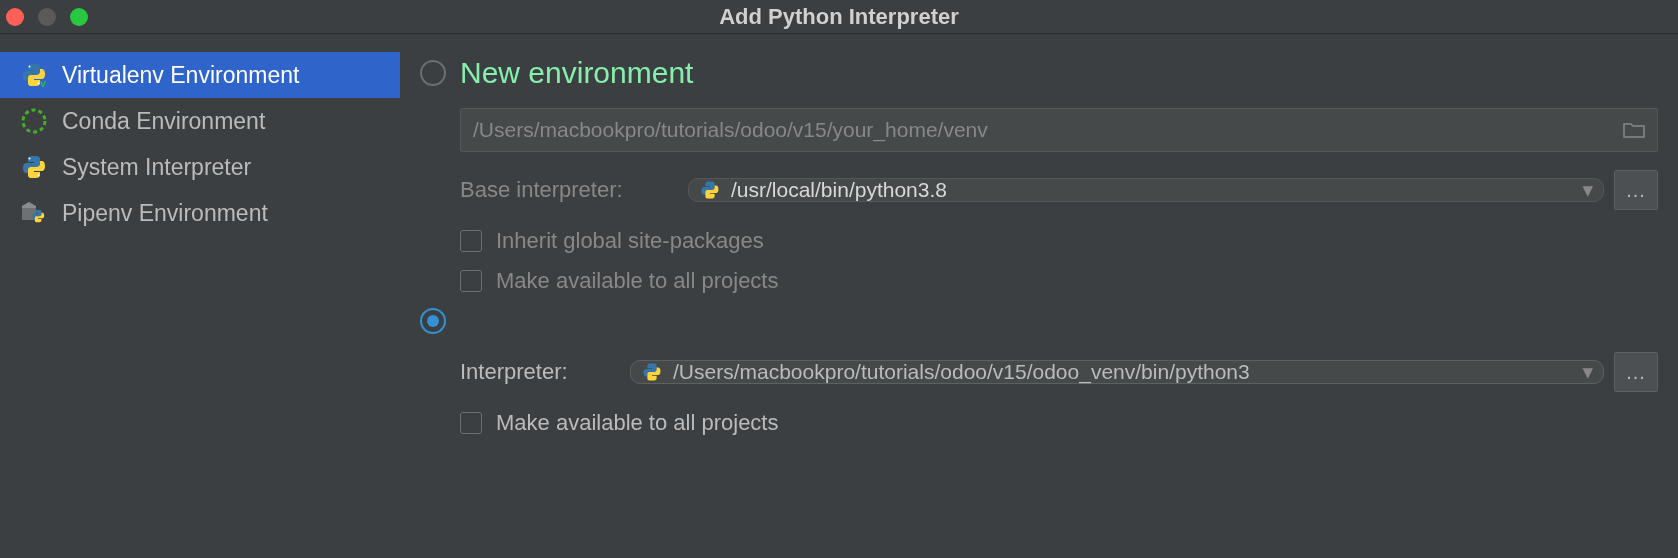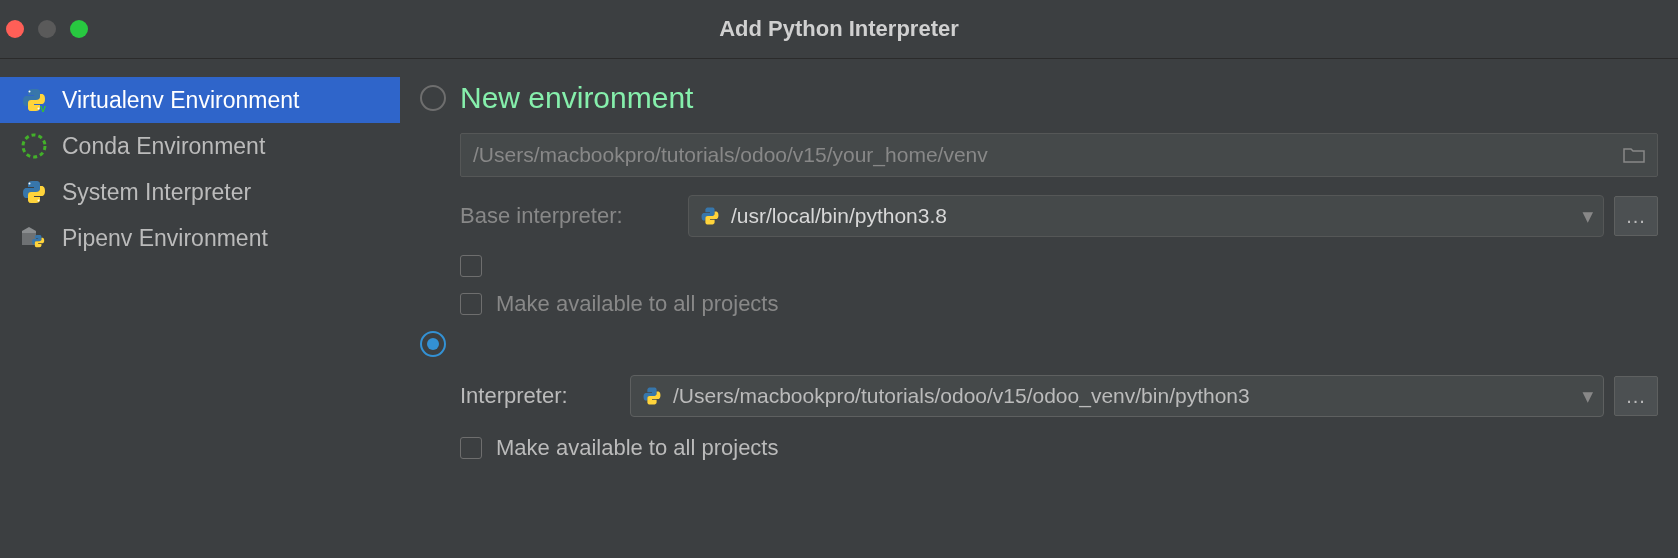--- a/index.html
+++ b/index.html
@@ -6,21 +6,21 @@
   body {
     background: #3c3f41;
     font-family: -apple-system, BlinkMacSystemFont, "Segoe UI", sans-serif;
     color: #bbbbbb;
     width: 1678px;
     height: 558px;
     overflow: hidden;
     font-size: 22px;
   }
   .titlebar {
-    height: 59px;
+    height: 34px;
     display: flex;
     align-items: center;
     padding: 0 6px;
     border-bottom: 1px solid #2b2b2b;
     position: relative;
   }
   .traffic-lights {
     display: flex;
     gap: 14px;
     align-items: center;
@@ -120,29 +120,29 @@
     font-size: 21px;
     display: flex;
     align-items: center;
     justify-content: space-between;
     gap: 10px;
     border-radius: 2px;
   }
   .text-input.disabled { color: #888888; background: #45494a; border-color:#555757;}
   .combo {
     flex: 1;
-    height: 42px;
+    height: 24px;
     background: #45494a;
     border: 1px solid #5e6060;
     display: flex;
     align-items: center;
     padding: 0 10px;
     font-size: 21px;
     color: #bbbbbb;
-    border-radius: 4px;
+    border-radius: 10px;
   }
   .combo.disabled { color: #888888; border-color:#555757;}
   .combo .cicon { width: 22px; height: 22px; margin-right: 10px; display:flex; align-items:center; justify-content:center;}
   .combo .ctext { flex: 1; }
   .combo .arrow { color: #888; }
   .combo.disabled .ctext { color: #d8d8d8; }
   .folder-btn {
     color: #888;
     display:flex; align-items:center;
   }
@@ -269,20 +269,21 @@
             </svg>
           </span>
           <span class="ctext">/usr/local/bin/python3.8</span>
           <span class="arrow">▾</span>
         </div>
         <div class="ellipsis-btn">...</div>
       </div>
 
       <div class="checkbox-row">
         <div class="chk"></div>
+        <div class="chk-label">Inherit global site-packages</div>
       </div>
       <div class="checkbox-row">
         <div class="chk"></div>
         <div class="chk-label">Make available to all projects</div>
       </div>
     </div>
 
     <div class="radio-row" style="margin-top:10px;">
       <div class="radio checked">
           <div class="dot"></div>

